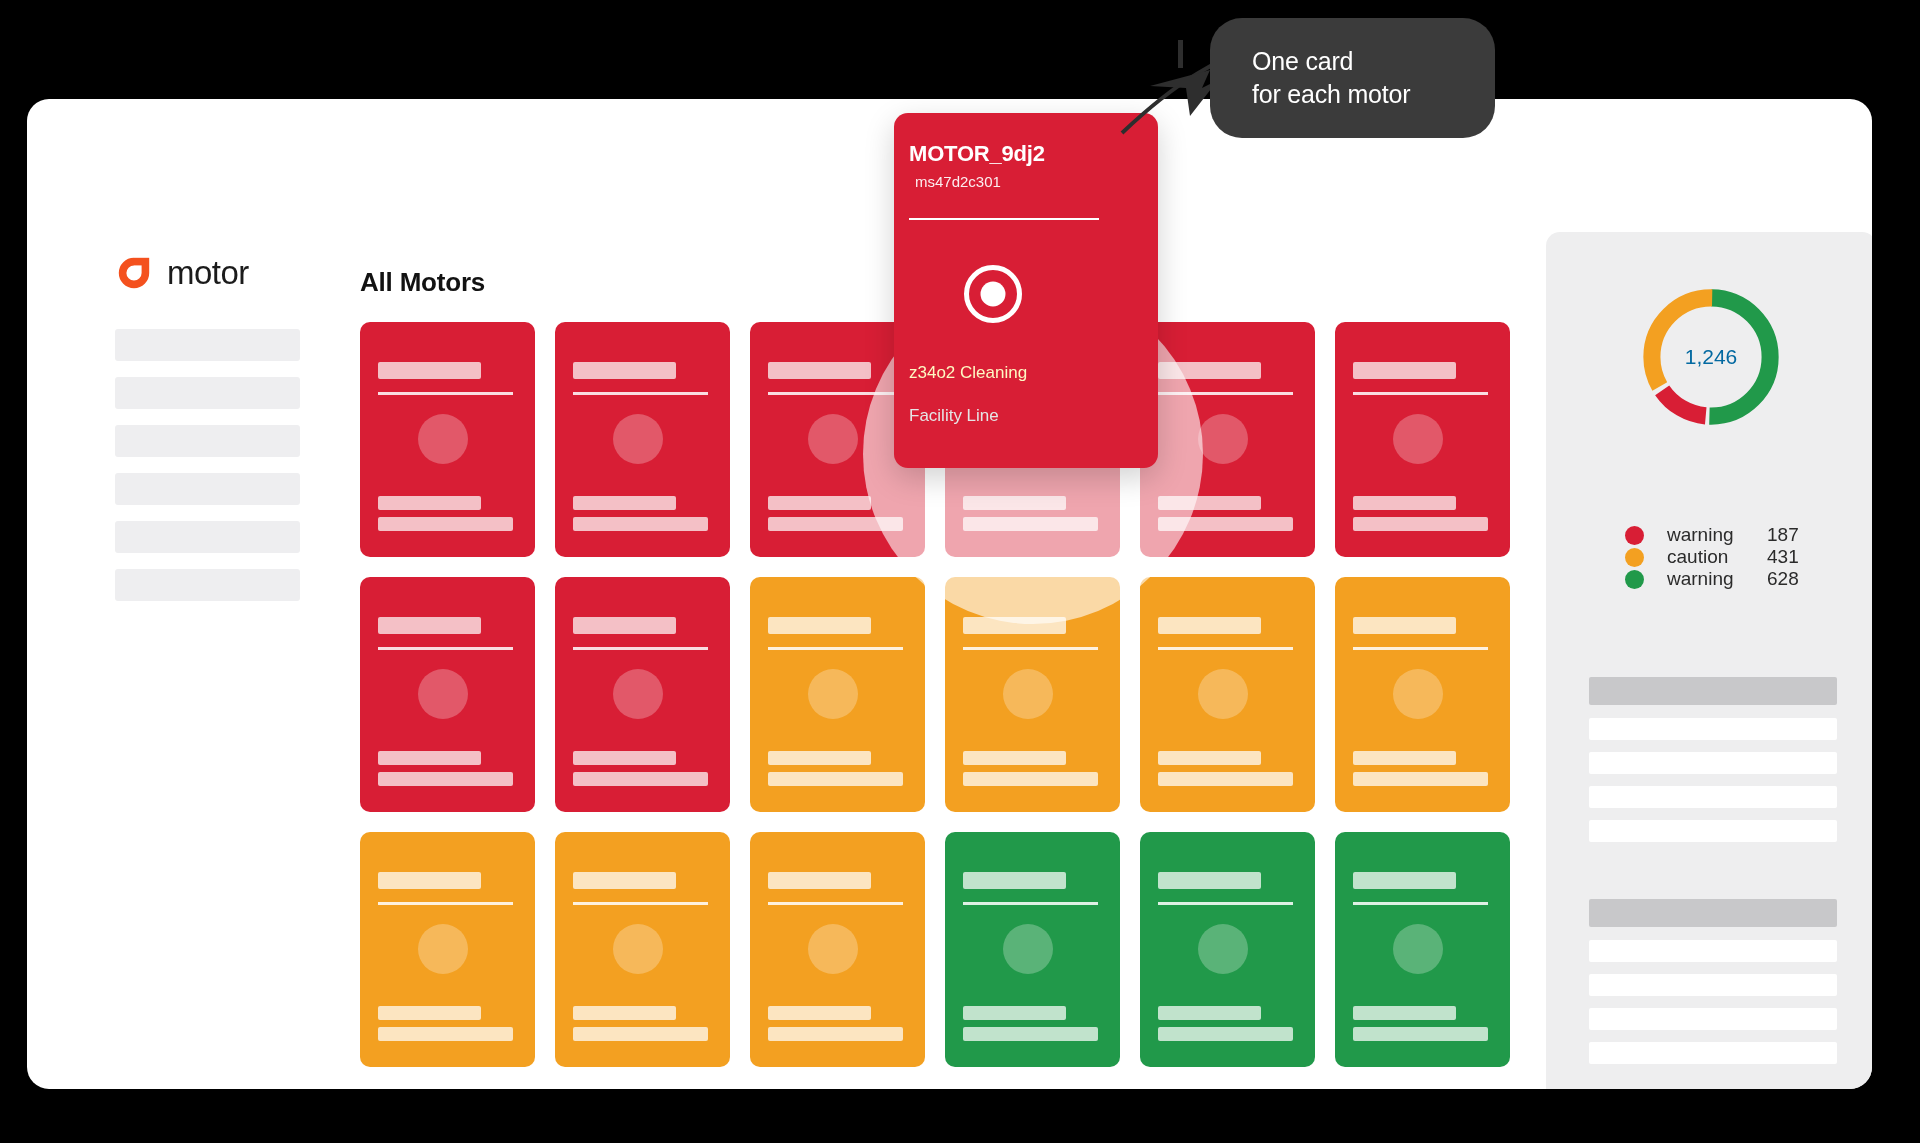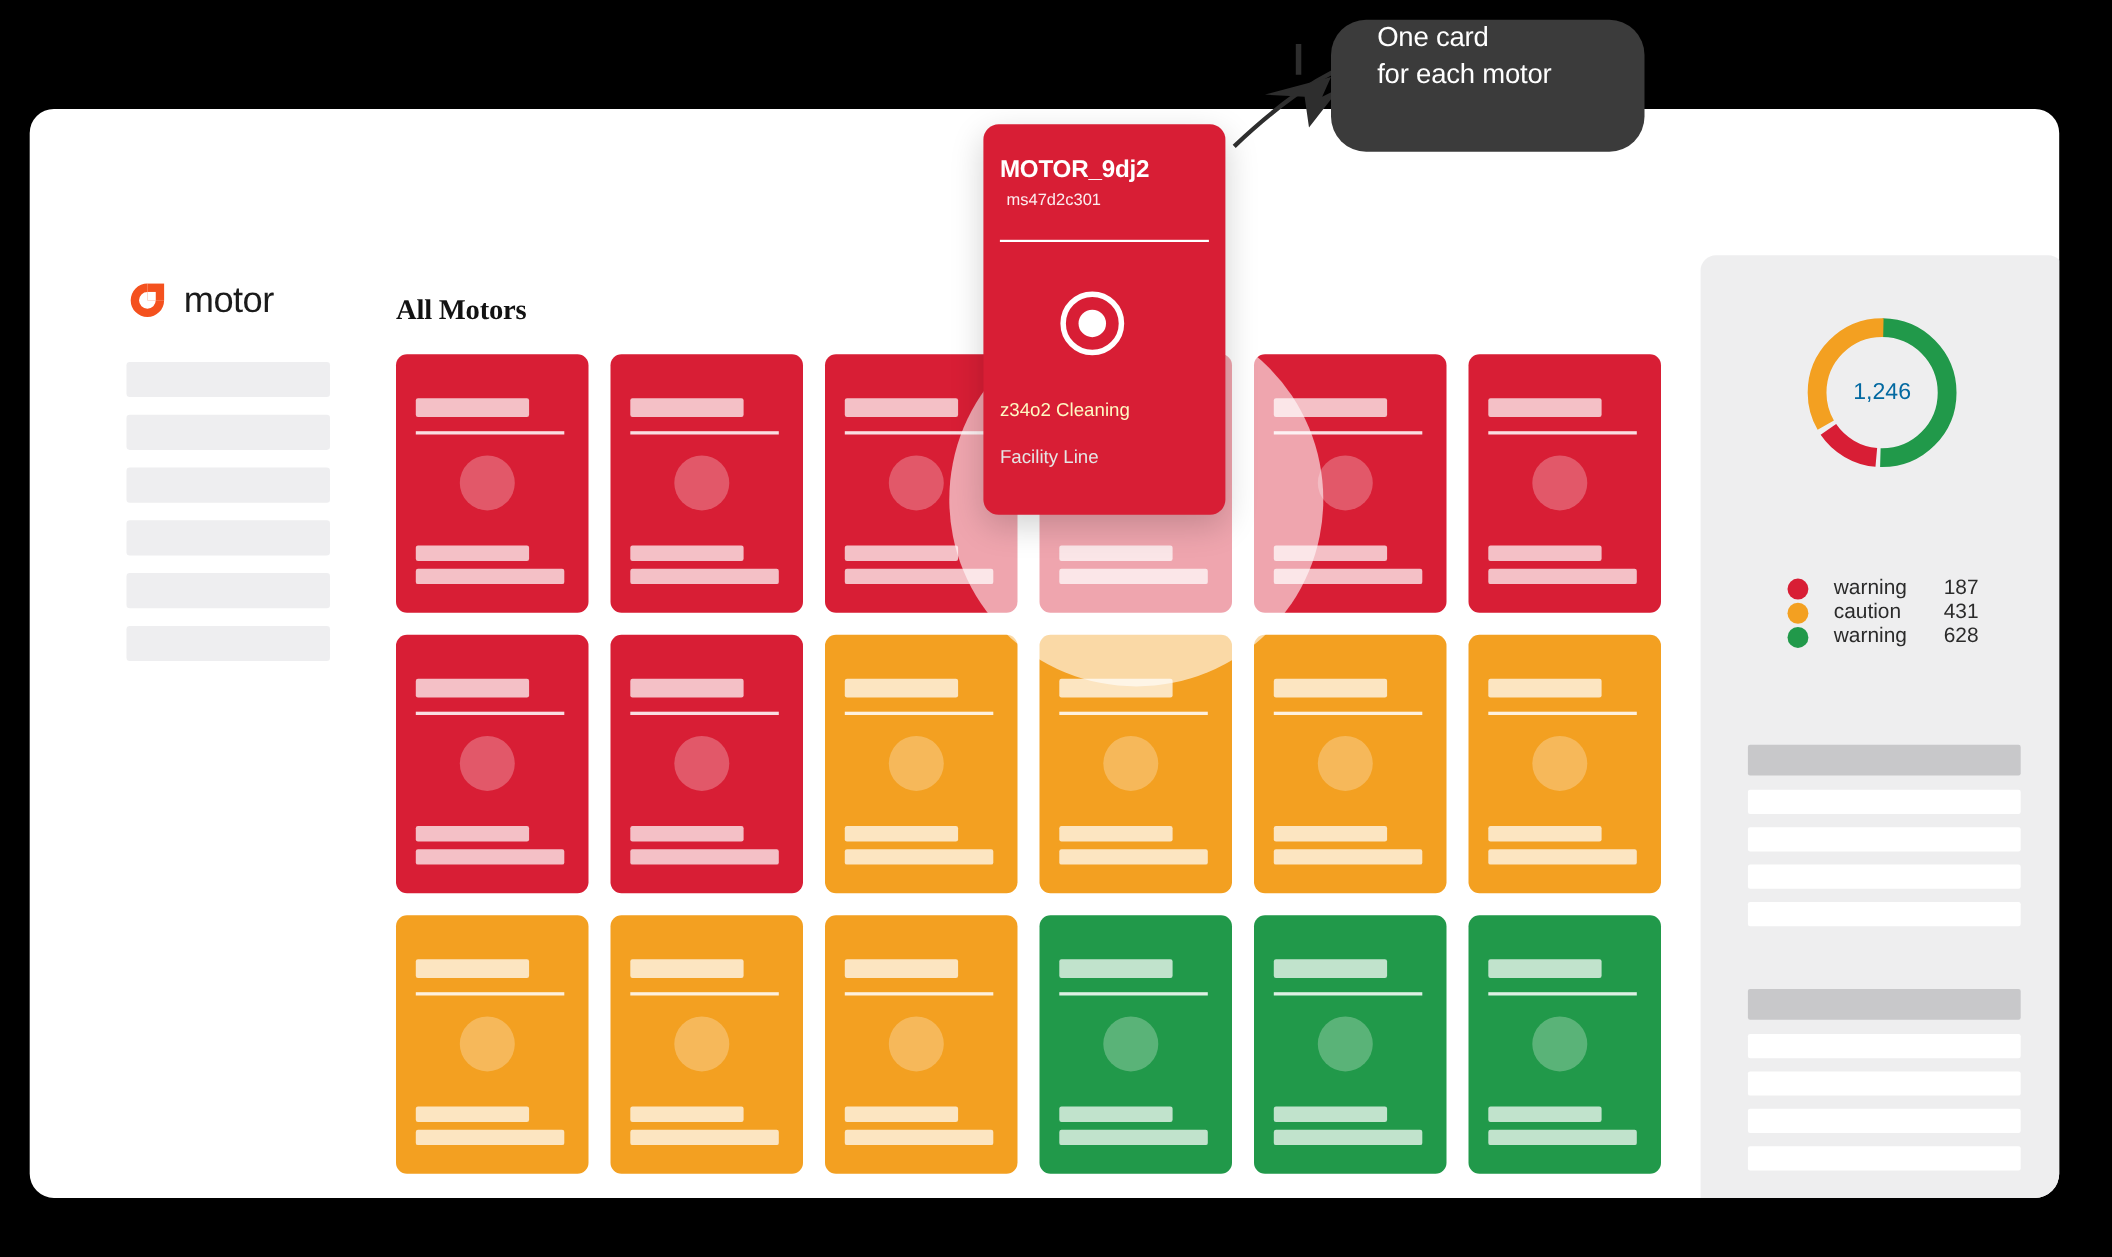--- a/index.html
+++ b/index.html
@@ -67,21 +67,20 @@
 
   
   .main-title {
     position: absolute;
     left: 333px;
     top: 168px;
     font-size: 26px;
     font-weight: bold;
     color: #121212;
     letter-spacing: -0.2px;
-    font-family: Liberation Serif, serif;
   }
 
   
   .grid {
     position: absolute;
     left: 333px;
     top: 223px;
     display: grid;
     grid-template-columns: repeat(6, 175px);
     grid-auto-rows: 235px;
@@ -229,20 +228,21 @@
   
   .feature-card {
     position: absolute;
     left: 894px;
     top: 113px;
     width: 220px;
     height: 355px;
     background: #d81e35;
     border-radius: 14px;
     box-shadow: 0 10px 30px rgba(0,0,0,0.18);
+    padding-left: 44px;
   }
   .fc-title {
     position: absolute;
     left: 15px;
     top: 28px;
     font-size: 22px;
     font-weight: bold;
     color: #ffffff;
     letter-spacing: -0.2px;
   }
@@ -300,21 +300,21 @@
   .callout {
     position: absolute;
     left: 1210px;
     top: 18px;
     width: 285px;
     height: 120px;
     background: #3b3b3b;
     border-radius: 32px;
     display: flex;
     flex-direction: column;
-    justify-content: flex-start;
+    justify-content: center;
     padding-left: 42px;
     box-sizing: border-box;
   }
   .callout-line {
     font-size: 25px;
     color: #ffffff;
     line-height: 1.32;
     letter-spacing: -0.2px;
   }
 

